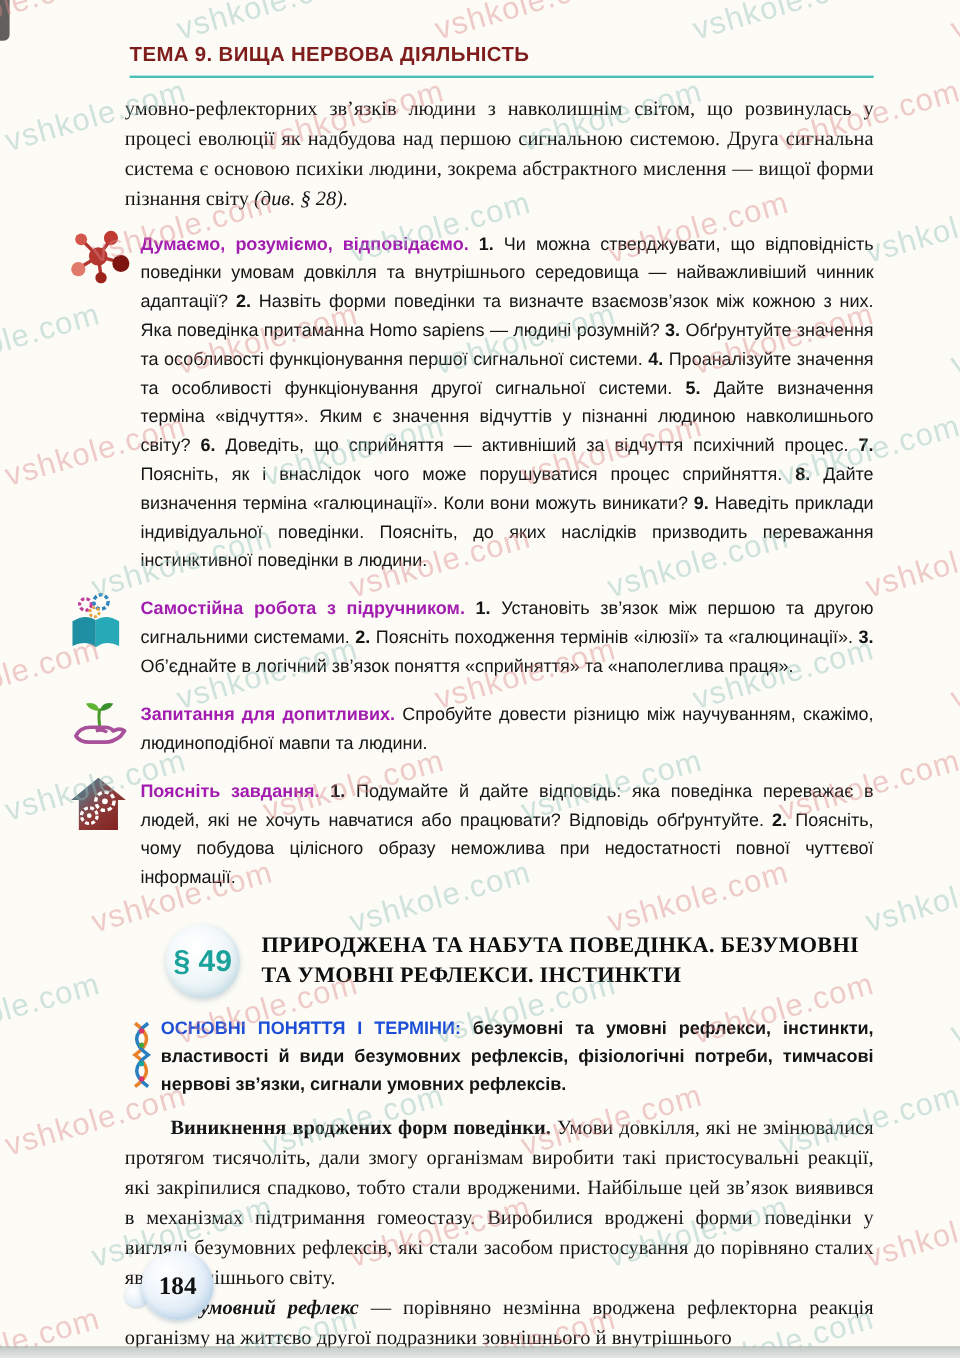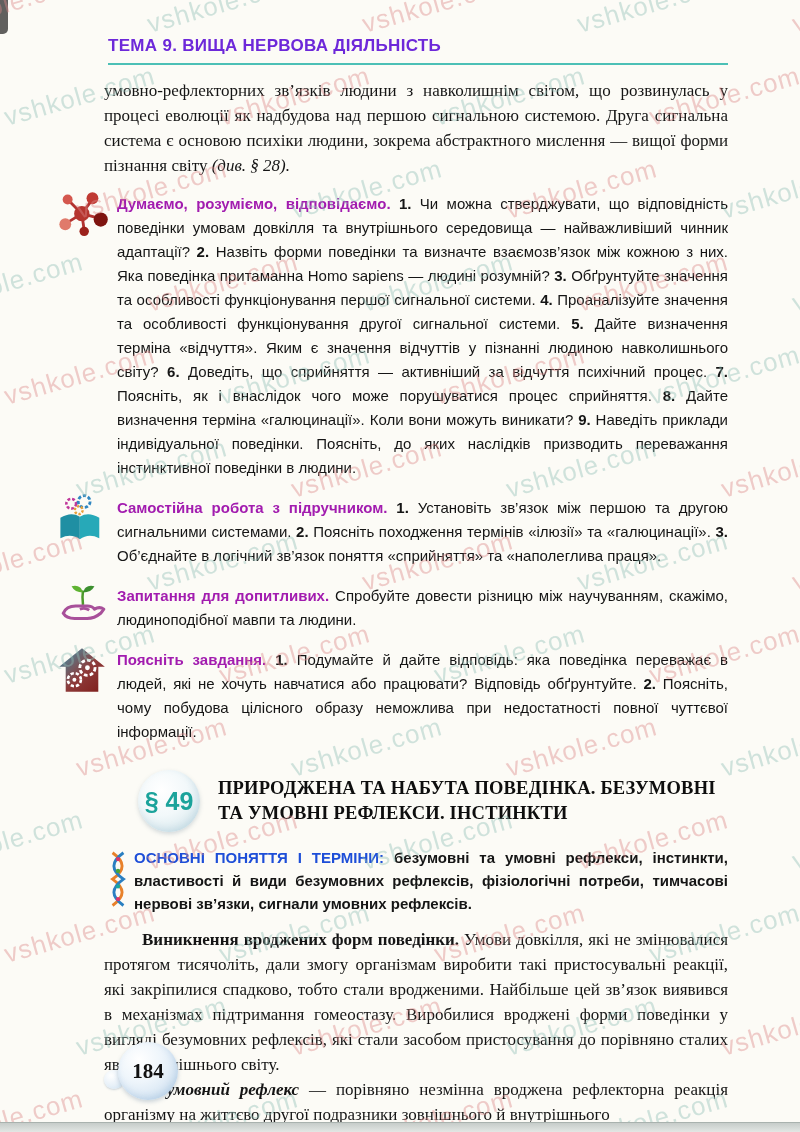--- a/index.html
+++ b/index.html
@@ -5,21 +5,21 @@
   html,body{margin:0;padding:0;background:#888;}
   .page{position:relative;width:800px;height:1132px;background:#fcfbf6;overflow:hidden;
         font-family:"Liberation Sans",sans-serif;color:#151515;}
   .corner-mark{position:absolute;left:0;top:0;width:8px;height:34px;background:#3a3a38;
         border-radius:0 0 5px 0;opacity:.8;}
   .content{position:relative;z-index:1;padding:36px 72px 0 104px;}
   .wm-layer{position:absolute;z-index:2;inset:0;pointer-events:none;overflow:hidden;}
   .wm{position:absolute;font-size:26px;letter-spacing:1px;transform:rotate(-16deg);
       opacity:.42;white-space:nowrap;}
   
-  .topic-header{font-size:17px;font-weight:700;letter-spacing:.3px;color:#6d28d9;
+  .topic-header{font-size:17px;font-weight:700;letter-spacing:.3px;color:#7f1d1d;
       padding-bottom:7px;border-bottom:2px solid #4cc0b6;margin:0 0 13px 4px;}
   
   .serif-para{font-family:"Liberation Serif",serif;font-size:17px;line-height:25px;
       text-align:justify;margin:0 0 14px 0;}
   .ref-italic{font-style:italic;}
   
   .qsection{position:relative;margin:0 0 16px 13px;font-size:15px;line-height:24px;}
   .qsection p{margin:0;text-align:justify;}
   .sec-icon{position:absolute;left:-60px;top:-2px;width:52px;height:56px;}
   .sec-title{font-weight:700;color:#a21caf;}

